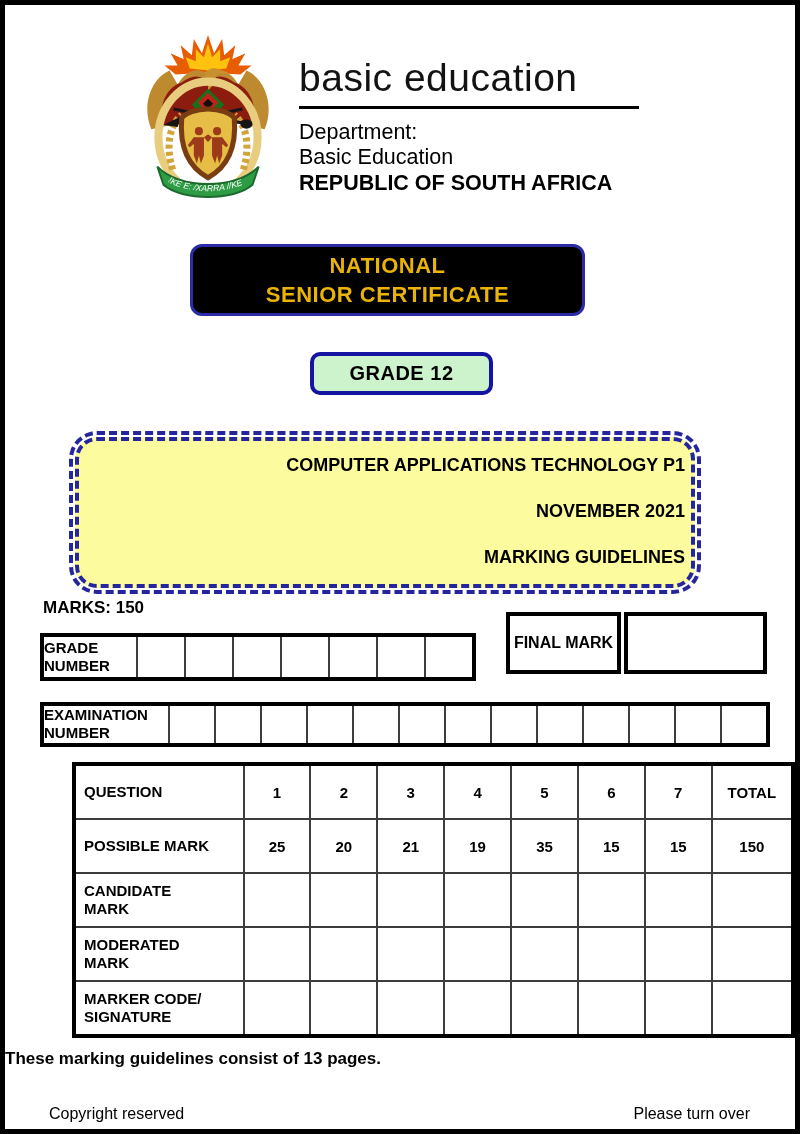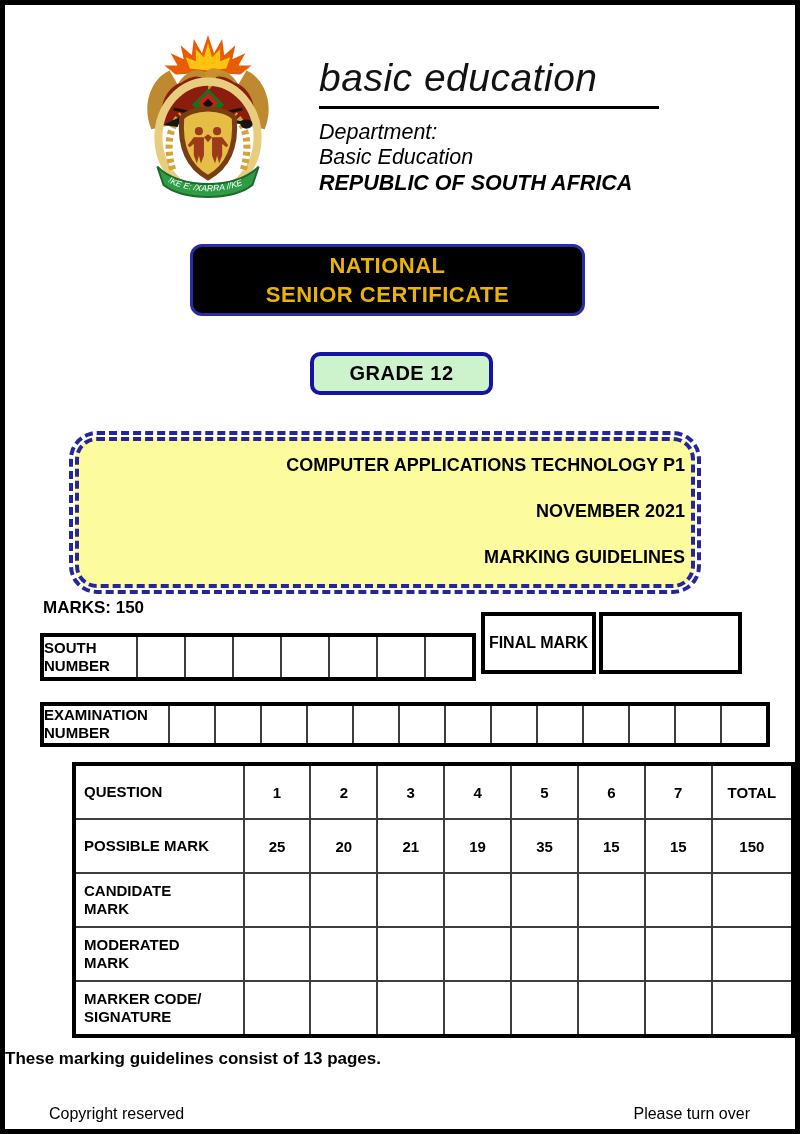--- a/index.html
+++ b/index.html
@@ -11,21 +11,21 @@
     margin:0 auto;
     background:#fff;
     font-family:"Liberation Sans","DejaVu Sans",sans-serif;
     color:#000;
     overflow:hidden;
   }
 
   
   .masthead { position:absolute; left:132px; top:27px; display:flex; }
   .logo { width:142px; height:170px; flex:0 0 auto; }
-  .brand-block { margin-left:40px; padding-top:26px;font-style:italic; }
+  .brand-block { margin-left:20px; padding-top:26px; }
   .brand { font-size:39px; line-height:1; letter-spacing:0.5px; color:#121212; }
   .brand-rule { width:340px; border-bottom:3px solid #000; margin-top:9px; }
   .dept { font-size:21.5px; line-height:1.18; }
   .dept.first { margin-top:11px; }
   .dept.bold { font-weight:bold; }
 
   
   .nsc-banner {
     position:absolute; left:185px; top:239px; width:395px; height:72px;
     box-sizing:border-box;
@@ -60,21 +60,21 @@
   table.grid { border-collapse:collapse; border:4px solid #000; }
   table.grid td { border:2px solid #3d3d3d; padding:0; }
   td.lbl { font-weight:bold; font-size:15px; line-height:1.22; padding:2px 6px 2px 6px; }
   td.cell { background:#fff; }
   td.num { font-weight:bold; font-size:15px; text-align:center; }
 
   .centre-table { position:absolute; left:35px; top:628px; }
   .centre-table td.lbl { width:92px; height:40px; }
   .centre-table td.cell { width:46px; }
 
-  .final-mark { position:absolute; left:476px; top:607px; display:flex; }
+  .final-mark { position:absolute; left:501px; top:607px; display:flex; }
   .fm-box {
     box-sizing:border-box; border:4px solid #000; height:62px; background:#fff;
   }
   .fm-label {
     width:115px; display:flex; justify-content:center; align-items:center;
     font-weight:bold; font-size:16px;
   }
   .fm-value { width:143px; margin-left:3px; display:flex; justify-content:center; align-items:center; font-weight:bold; font-size:18px; }
 
   .exam-table { position:absolute; left:35px; top:697px; }
@@ -178,21 +178,21 @@
       <p class="paper-line">MARKING GUIDELINES</p>
     </div>
   </div>
 
   <div class="marks">MARKS: 150</div>
 
   <table class="grid centre-table">
     <tbody>
         <tr>
       <td class="lbl">
-        <span>SOUTH</span><br>
+        <span>GRADE</span><br>
         <span>NUMBER</span>
       </td>
       <td class="cell"></td>
       <td class="cell"></td>
       <td class="cell"></td>
       <td class="cell"></td>
       <td class="cell"></td>
       <td class="cell"></td>
       <td class="cell"></td>
     </tr>

